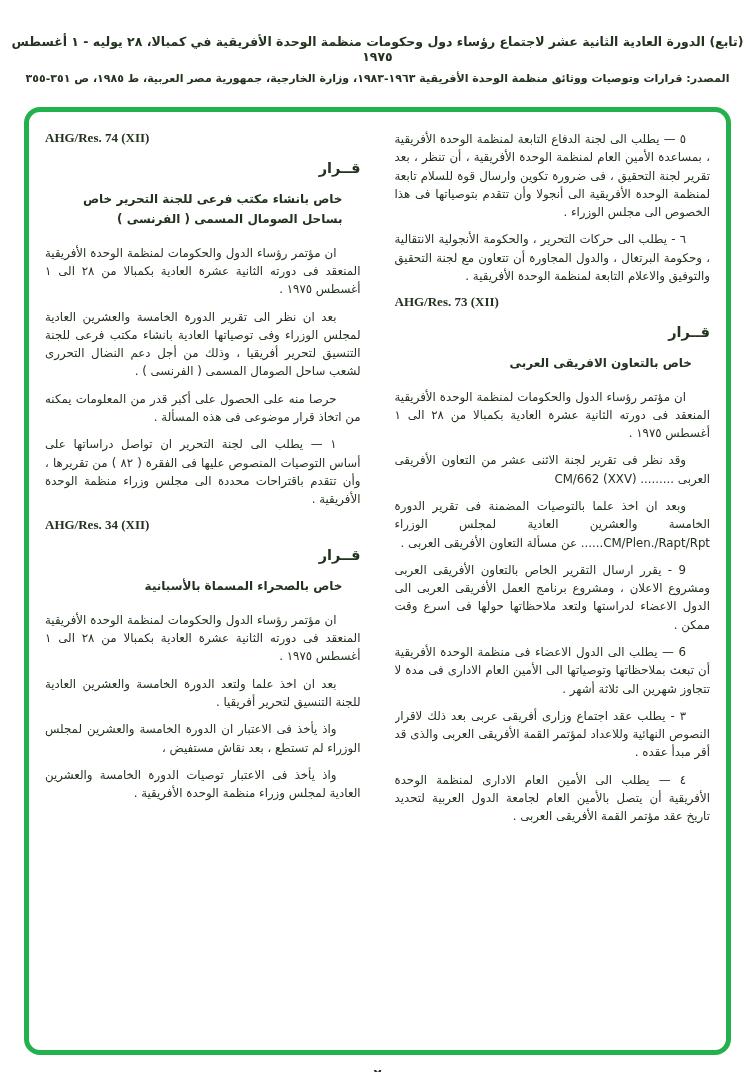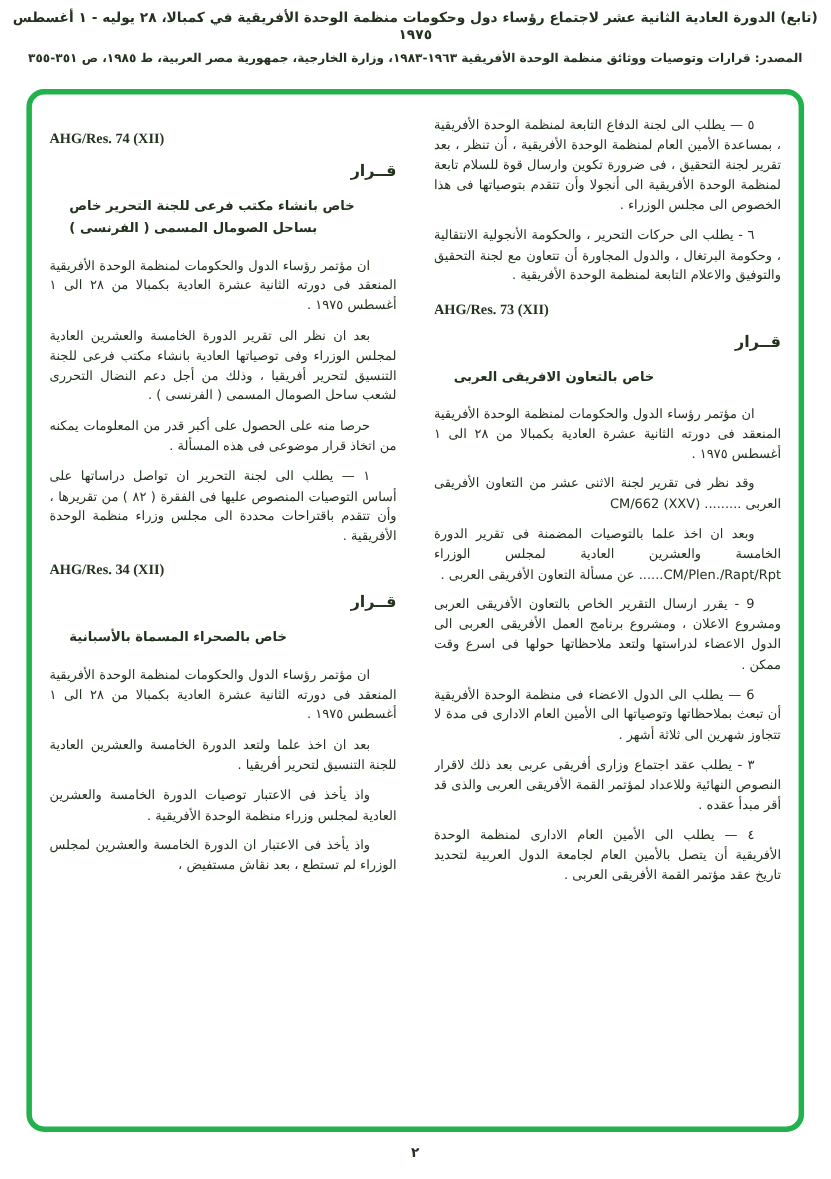--- a/index.html
+++ b/index.html
@@ -18,21 +18,21 @@
     width: 755px;
     height: 1072px;
     box-sizing: border-box;
     position: relative;
   }
   .hdr {
     direction: rtl;
     text-align: center;
   }
   .hdr-line1 {
-    padding-top: 8px;
+    padding-top: 34px;
     font-size: 12.5px;
     font-weight: bold;
   }
   .hdr-line2 {
     margin-top: 8px;
     font-size: 11px;
     font-weight: bold;
   }
   .frame {
     margin: 22px 24px 0 24px;
@@ -60,30 +60,30 @@
     text-indent: 24px;
     font-size: 11.8px;
     line-height: 1.55;
   }
   .res-code {
     direction: ltr;
     text-align: left;
     font-family: "Liberation Serif", serif;
     font-weight: bold;
     font-size: 13px;
-    margin: 14px 0 14px 0;
+    margin: 0 0 14px 0;
   }
   .res-title {
     text-align: right;
     font-weight: bold;
     font-size: 14.5px;
     margin: 2px 0 13px 0;
   }
   .res-subtitle {
-    text-align: left;
+    text-align: right;
     font-weight: bold;
     font-size: 12px;
     line-height: 1.7;
     margin: 0 18px 14px 18px;
   }
   .footer {
     text-align: center;
     margin-top: 8px;
   }
   .page-number {
@@ -131,22 +131,22 @@
         <p class="para">بعد ان نظر الى تقرير الدورة الخامسة والعشرين العادية لمجلس الوزراء وفى توصياتها العادية بانشاء مكتب فرعى للجنة التنسيق لتحرير أفريقيا ، وذلك من أجل دعم النضال التحررى لشعب ساحل الصومال المسمى ( الفرنسى ) .</p>
         <p class="para">حرصا منه على الحصول على أكبر قدر من المعلومات يمكنه من اتخاذ قرار موضوعى فى هذه المسألة .</p>
         <p class="para">١ — يطلب الى لجنة التحرير ان تواصل دراساتها على أساس التوصيات المنصوص عليها فى الفقرة ( ٨٢ ) من تقريرها ، وأن تتقدم باقتراحات محددة الى مجلس وزراء منظمة الوحدة الأفريقية .</p>
 
         <div class="res-code">AHG/Res. 34 (XII)</div>
         <div class="res-title">قــرار</div>
         <div class="res-subtitle">خاص بالصحراء المسماة بالأسبانية</div>
 
         <p class="para">ان مؤتمر رؤساء الدول والحكومات لمنظمة الوحدة الأفريقية المنعقد فى دورته الثانية عشرة العادية بكمبالا من ٢٨ الى ١ أغسطس ١٩٧٥ .</p>
         <p class="para">بعد ان اخذ علما ولتعد الدورة الخامسة والعشرين العادية للجنة التنسيق لتحرير أفريقيا .</p>
+        <p class="para">واذ يأخذ فى الاعتبار ان الدورة الخامسة والعشرين لمجلس الوزراء لم تستطع ، بعد نقاش مستفيض ،</p>
         <p class="para">واذ يأخذ فى الاعتبار توصيات الدورة الخامسة والعشرين العادية لمجلس وزراء منظمة الوحدة الأفريقية .</p>
-        <p class="para">واذ يأخذ فى الاعتبار ان الدورة الخامسة والعشرين لمجلس الوزراء لم تستطع ، بعد نقاش مستفيض ،</p>
       </div>
 
     </div>
   </div>
 
   <div class="footer">
     <span class="page-number">٢</span>
   </div>
 
 </div>

